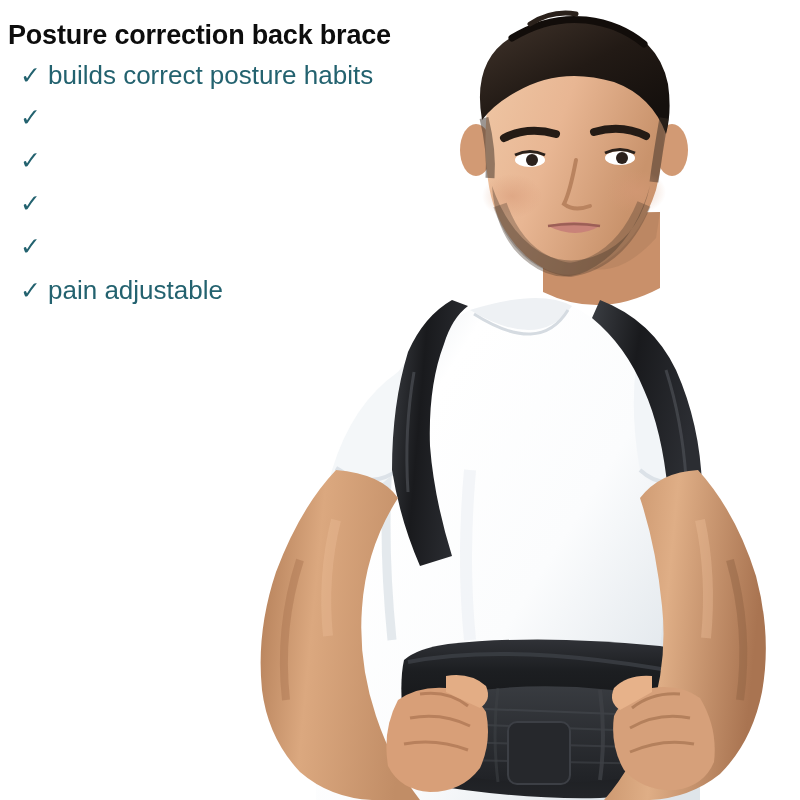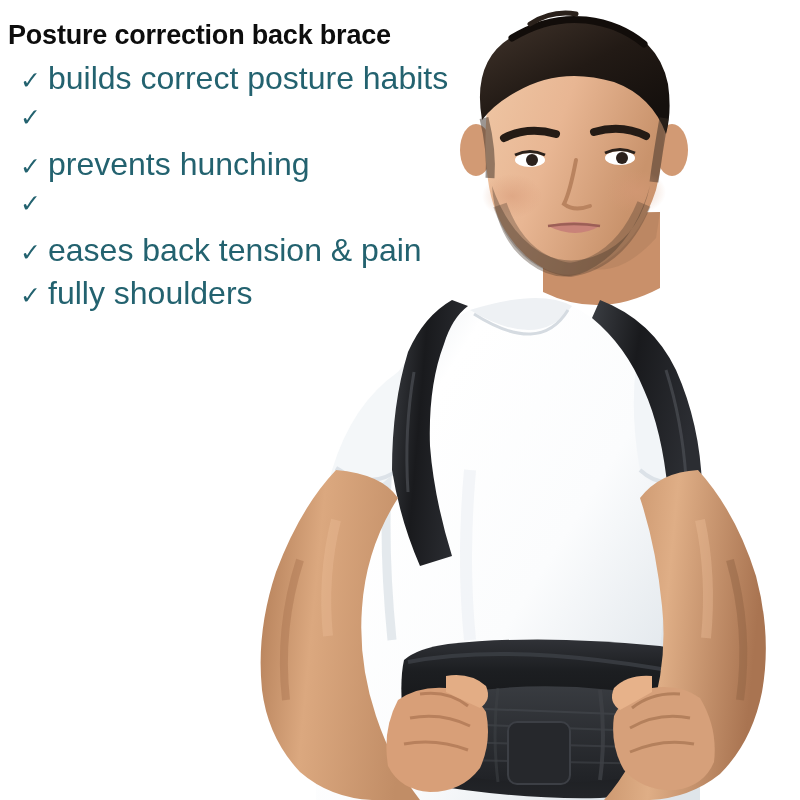--- a/index.html
+++ b/index.html
@@ -8,21 +8,21 @@
   #stage{position:relative;width:800px;height:800px;background:#ffffff;overflow:hidden;}
 
   
   #text-panel{position:absolute;left:0;top:0;width:470px;height:330px;z-index:40;}
   #page-title{position:absolute;left:8px;top:20px;font-size:27px;font-weight:bold;
       color:#0d0d0d;letter-spacing:-0.2px;white-space:nowrap;}
   #benefit-list{position:absolute;left:20px;top:62px;margin:0;padding:0;list-style:none;}
   .benefit-item{display:flex;align-items:baseline;height:43px;color:#23626f;}
   .check-icon{font-size:25px;font-weight:bold;line-height:1;width:28px;
       color:#23626f;flex:none;}
-  .benefit-label{font-size:32px;line-height:1;color:#23626f;white-space:nowrap;}
+  .benefit-label{font-size:26px;line-height:1;color:#23626f;white-space:nowrap;}
 
   
   #photo{position:absolute;left:0;top:0;width:800px;height:800px;z-index:10;}
   #photo svg{display:block;width:800px;height:800px;}
 </style>
 </head>
 <body>
 
 <div id="stage">
 
@@ -261,29 +261,27 @@
     <ul id="benefit-list">
       <li class="benefit-item">
         <span class="check-icon">✓</span>
         <span class="benefit-label">builds correct posture habits</span>
       </li>
       <li class="benefit-item">
         <span class="check-icon">✓</span>
       </li>
       <li class="benefit-item">
         <span class="check-icon">✓</span>
-        <span class="benefit-label">prevents hunching</span>
-      </li>
-      <li class="benefit-item">
-        <span class="check-icon">✓</span>
-      </li>
-      <li class="benefit-item">
-        <span class="check-icon">✓</span>
-        <span class="benefit-label">eases back tension &amp; pain</span>
-      </li>
-      <li class="benefit-item">
-        <span class="check-icon">✓</span>
-        <span class="benefit-label">fully shoulders</span>
+      </li>
+      <li class="benefit-item">
+        <span class="check-icon">✓</span>
+      </li>
+      <li class="benefit-item">
+        <span class="check-icon">✓</span>
+      </li>
+      <li class="benefit-item">
+        <span class="check-icon">✓</span>
+        <span class="benefit-label">pain adjustable</span>
       </li>
     </ul>
   </div>
 
 </div>
 
 </body></html>

